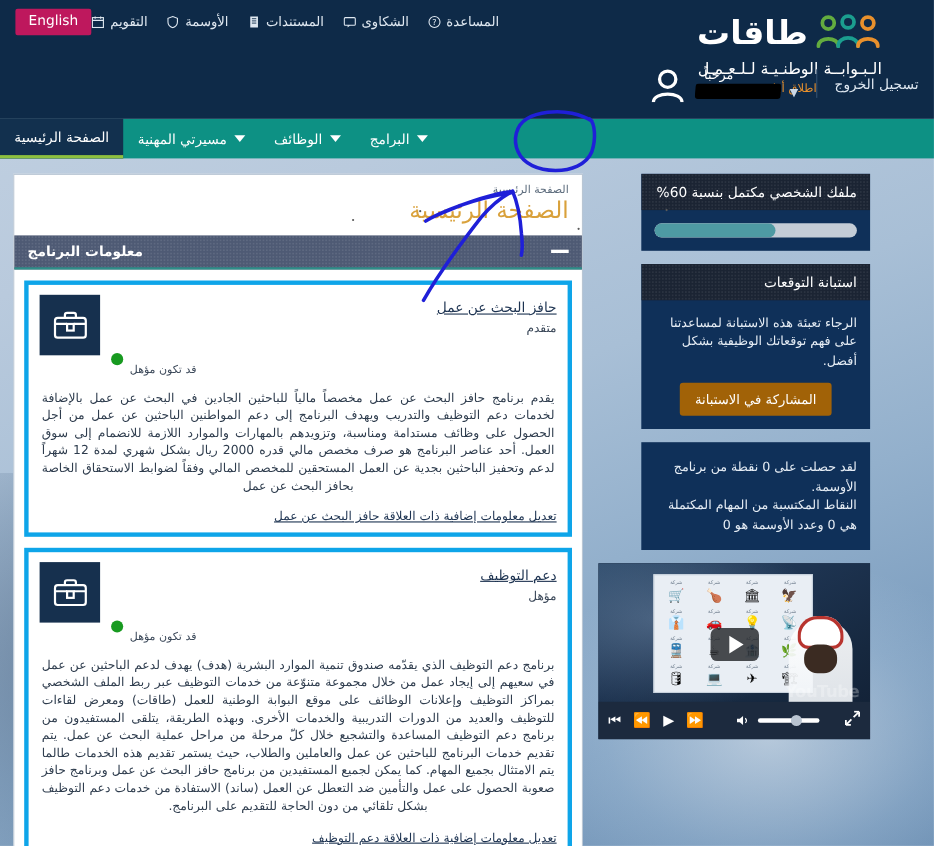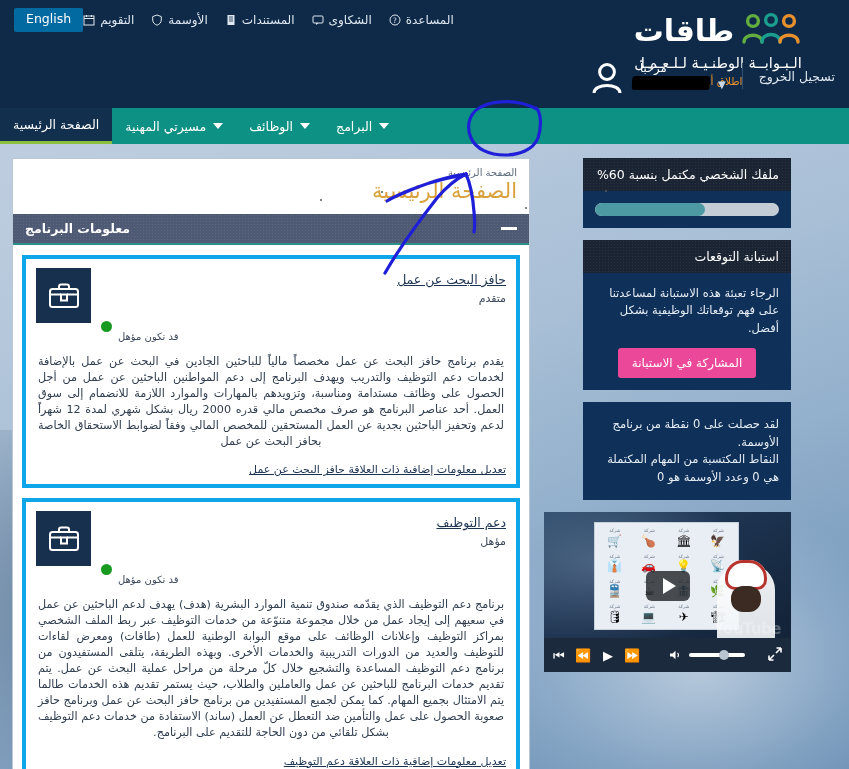--- a/index.html
+++ b/index.html
@@ -46,21 +46,21 @@
   }
   .utilbar {
     display: flex;
     align-items: center;
     height: 40px;
     padding: 0 14px 0 14px;
     flex-direction: row-reverse;
     justify-content: flex-start;
   }
   .lang-btn {
-    background: #0369a1;
+    background: #be185d;
     color: #ffffff;
     font-size: 12.5px;
     padding: 5px 12px 6px;
     border: none;
     border-radius: 2px;
     cursor: pointer;
     font-family: "DejaVu Sans", "Liberation Sans", sans-serif;
     line-height: 1;
   }
   .util-links {
@@ -312,21 +312,21 @@
     height: 13px; border-radius: 7px; background: #c4ccd6; overflow: hidden;
     display: flex; flex-direction: row-reverse;
   }
   .progress-fill { height: 100%; background: #4e9aa3; border-radius: 7px; }
 
   .survey-text {
     color: #e6edf5; font-size: 11.5px; line-height: 1.5; text-align: right; margin-bottom: 11px;
   }
   .survey-btn {
     display: block; margin: 0 auto;
-    background: #ec4899; color: #ffffff; border: none; border-radius: 3px;
+    background: #a16207; color: #ffffff; border: none; border-radius: 3px;
     font-size: 12px; padding: 8px 14px; cursor: pointer;
     font-family: "DejaVu Sans", "Liberation Sans", sans-serif;
   }
 
   .badge-widget { background: #0f3059; padding: 14px 12px 13px 12px; }
   .badge-line { color: #e6edf5; font-size: 11.5px; line-height: 1.55; text-align: right; }
   .badge-link {
     display: inline-block; margin-top: 10px;
     color: #ffffff; font-size: 11.5px; text-decoration: underline; cursor: pointer;
   }

